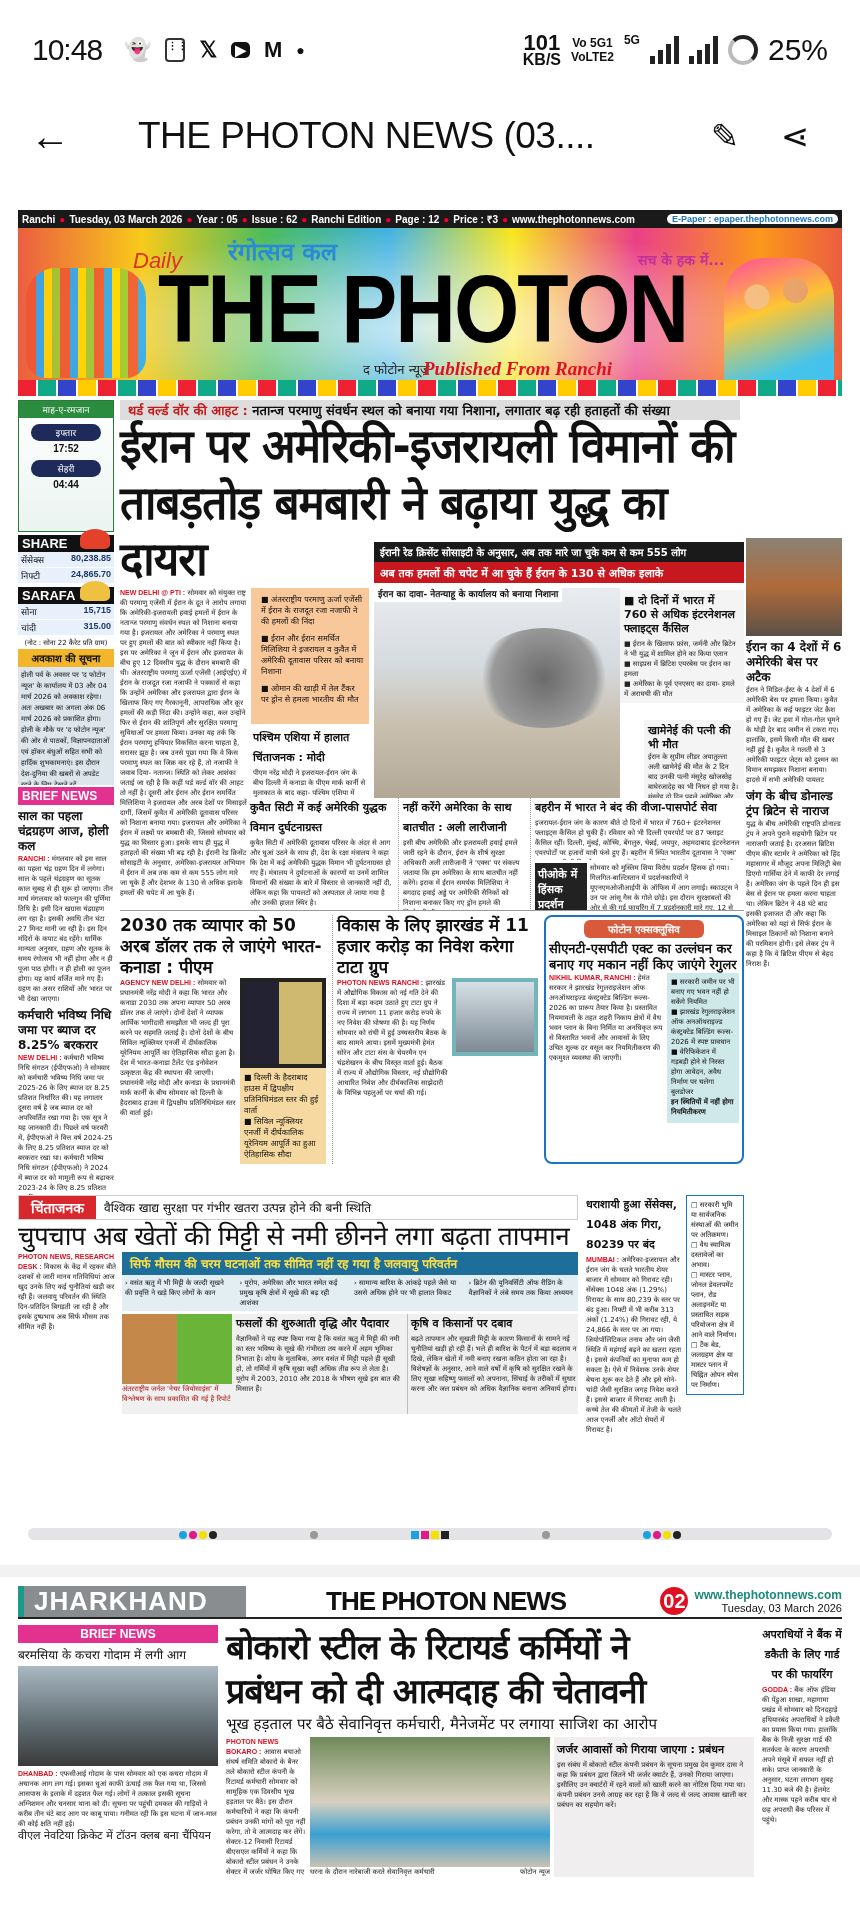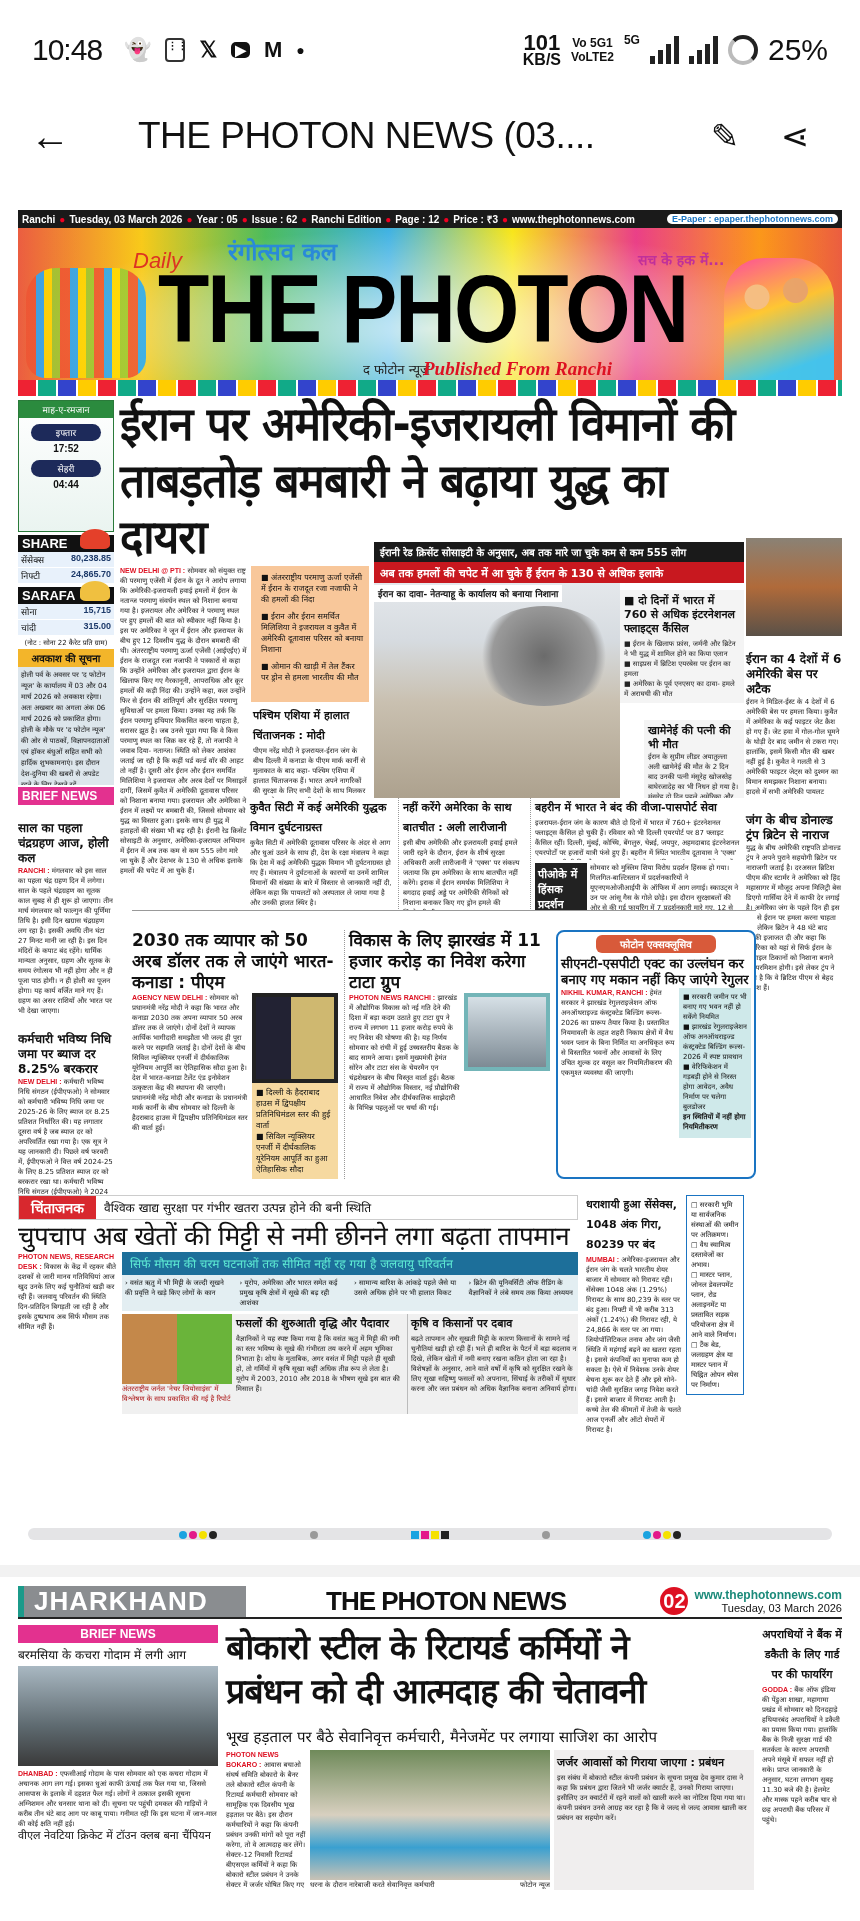--- a/index.html
+++ b/index.html
@@ -40,21 +40,21 @@
 .mk{margin-top:3px}
 .mk .h{background:#111;color:#fff;font-weight:900;font-size:13px;padding:1px 4px;font-family:"Liberation Sans",sans-serif;position:relative}
 .mk .h::after{content:"";position:absolute;right:4px;top:-6px;width:30px;height:20px;background:#e4402a;border-radius:50% 50% 20% 20%}
 .mk .h.gold::after{background:#f0c040}
 .mk .row{display:flex;justify-content:space-between;background:#e8f1fb;border-bottom:1px solid #fff;padding:1px 3px;font-size:9px;font-family:"Liberation Sans",sans-serif}
 .mk .row b{color:#1d3a6a}
 .note{font-size:7px;text-align:center;padding:2px 0;font-family:"DejaVu Sans",sans-serif}
 .notice .h{background:#f3b52a;text-align:center;font-weight:bold;font-size:10px;padding:2px;font-family:"DejaVu Sans",sans-serif}
 .notice .b{background:#dde6ec;font-size:7px;line-height:11px;padding:3px;font-family:"DejaVu Sans",sans-serif;height:118px;overflow:hidden}
 .brief{background:#e3318f;color:#fff;font-weight:bold;font-size:12px;padding:2px 4px;margin-top:2px;font-family:"Liberation Sans",sans-serif}
-.bh{font-weight:bold;font-size:12px;line-height:15px;font-family:"DejaVu Sans",sans-serif;margin-top:16px}
+.bh{font-weight:bold;font-size:12px;line-height:15px;font-family:"DejaVu Sans",sans-serif;margin-top:4px}
 .tx{font-size:7px;line-height:10px;font-family:"DejaVu Sans",sans-serif;color:#222;overflow:hidden}
 .tx .by{color:#d12;font-weight:bold;font-family:"Liberation Sans",sans-serif}
 .mcol{flex:1;position:relative}
 .kicker{background:#ddd;font-size:13px;font-weight:bold;font-family:"DejaVu Sans",sans-serif;padding:1px 8px;margin-bottom:2px}
 .kicker .r{color:#c41a1a}
 .hl{font-family:"DejaVu Sans",sans-serif;font-weight:900;font-size:44px;line-height:54px;letter-spacing:-1px;transform:scaleY(1.05)}
 .bullets{width:118px;background:#f8c79a;padding:6px 4px 6px 10px;font-size:8px;line-height:11px;font-family:"DejaVu Sans",sans-serif;height:136px}
 .bullets div{margin-bottom:6px}
 .bigpic{position:relative;width:370px;height:248px;background:linear-gradient(180deg,#e9ecef 0%,#d6dbe0 30%,#c9c0b0 55%,#a89c88 100%)}
 .bigpic .smoke{position:absolute;left:100px;top:40px;width:140px;height:100px;border-radius:50%;background:radial-gradient(circle,#6b6b6b,#9a9a9a 60%,transparent 72%)}
@@ -67,21 +67,21 @@
 .photo{background:linear-gradient(180deg,#8a8275,#b06a3a 50%,#5a5148);height:98px}
 .secthead{font-family:"DejaVu Sans",sans-serif;font-weight:bold;font-size:20px;line-height:24px}
 .sub3{font-family:"DejaVu Sans",sans-serif;font-weight:bold;font-size:11px;line-height:20px}
 .capbox{background:#f6d9a0;font-size:8px;line-height:11px;padding:4px;font-family:"DejaVu Sans",sans-serif}
 .modi{height:90px;background:linear-gradient(90deg,#223 0 45%,#cfb870 45% 100%);border:4px solid #222}
 .meet{height:78px;background:linear-gradient(180deg,#d6e0e6,#7d8a94);border:4px solid #73b5b8}
 .excl{border:2px solid #1a74c2;border-radius:8px;padding:3px}
 .excl .tag{background:#d85a3a;color:#fff;font-size:10px;font-weight:bold;text-align:center;border-radius:6px;padding:2px;width:120px;margin:0 auto 3px;font-family:"DejaVu Sans",sans-serif}
 .tealbox{background:#cfe9ea;font-size:7px;line-height:10px;padding:4px;font-family:"DejaVu Sans",sans-serif}
 .redtag{background:#d8282e;color:#fff;font-weight:bold;font-size:14px;padding:2px 12px;font-family:"DejaVu Sans",sans-serif}
-.bluebar{background:#1d6f9a;color:#5eead4;font-weight:normal;font-size:12px;padding:3px 8px;font-family:"DejaVu Sans",sans-serif}
+.bluebar{background:#1d6f9a;color:#fde047;font-weight:bold;font-size:12px;padding:3px 8px;font-family:"DejaVu Sans",sans-serif}
 .regbar{height:12px;background:#e4e4e6;border-radius:6px;margin:8px 10px;display:flex;align-items:center;justify-content:space-between;padding:0 150px 0 150px}
 .regbar span{display:inline-block;width:8px;height:8px;border-radius:50%;margin:0 1px}
 .page2{position:absolute;left:18px;top:1585px;width:824px;height:340px;font-family:"Liberation Serif",serif;overflow:hidden}
 .p2head{display:flex;align-items:center;border-bottom:2px solid #222;height:34px}
 .jh{background:#8a8d90;color:#fff;font-family:"Liberation Sans",sans-serif;font-size:26px;font-weight:bold;padding:0 10px;border-left:6px solid #1b9a8a;width:228px;letter-spacing:1px}
 .p2logo{font-family:"Liberation Sans",sans-serif;font-weight:900;font-size:26px;margin-left:80px;letter-spacing:-1px}
 .pgno{background:#d12;color:#fff;font-weight:bold;border-radius:50%;width:28px;height:28px;display:flex;align-items:center;justify-content:center;font-family:"Liberation Sans",sans-serif;margin-left:auto;font-size:20px}
 .p2r{font-family:"Liberation Sans",sans-serif;font-size:11px;text-align:right;padding-left:6px}
 .p2r b{color:#1b8a7a;font-size:12px}
 </style>
@@ -200,20 +200,21 @@
         <div class="b"><span>होली पर्व के अवसर पर 'द फोटोन न्यूज' के कार्यालय में 03 और 04 मार्च 2026 को अवकाश रहेगा। अतः अखबार का अगला अंक 06 मार्च 2026 को प्रकाशित होगा। होली के मौके पर 'द फोटोन न्यूज' की ओर से पाठकों, विज्ञापनदाताओं एवं हॉकर बंधुओं सहित सभी को हार्दिक शुभकामनाएं। इस दौरान देश-दुनिया की खबरों से अपडेट रहने के लिए देखते रहें</span></div>
       </div>
       <div class="brief">BRIEF NEWS</div>
       <div class="bh">साल का पहला चंद्रग्रहण आज, होली कल</div>
       <div class="tx" style="height:150px"><span class="by">RANCHI :</span> <span>मंगलवार को इस साल का पहला चंद्र ग्रहण दिन में लगेगा। साल के पहले चंद्रग्रहण का सूतक काल सुबह से ही शुरू हो जाएगा। तीन मार्च मंगलवार को फाल्गुन की पूर्णिमा तिथि है। इसी दिन खग्रास चंद्रग्रहण लग रहा है। इसकी अवधि तीन घंटा 27 मिनट मानी जा रही है। इस दिन मंदिरों के कपाट बंद रहेंगे। धार्मिक मान्यता अनुसार, ग्रहण और सूतक के समय रंगोत्सव भी नहीं होगा और न ही पूजा पाठ होगी। न ही होली का पूजन होगा। यह कार्य वर्जित माने गए हैं। ग्रहण का असर राशियों और भारत पर भी देखा जाएगा।</span></div>
       <div class="bh">कर्मचारी भविष्य निधि जमा पर ब्याज दर 8.25% बरकरार</div>
       <div class="tx" style="height:170px"><span class="by">NEW DELHI :</span> <span>कर्मचारी भविष्य निधि संगठन (ईपीएफओ) ने सोमवार को कर्मचारी भविष्य निधि जमा पर 2025-26 के लिए ब्याज दर 8.25 प्रतिशत निर्धारित की। यह लगातार दूसरा वर्ष है जब ब्याज दर को अपरिवर्तित रखा गया है। एक सूत्र ने यह जानकारी दी। पिछले वर्ष फरवरी में, ईपीएफओ ने वित्त वर्ष 2024-25 के लिए 8.25 प्रतिशत ब्याज दर को बरकरार रखा था। कर्मचारी भविष्य निधि संगठन (ईपीएफओ) ने 2024 में ब्याज दर को मामूली रूप से बढ़ाकर 2023-24 के लिए 8.25 प्रतिशत कर दिया था।</span></div>
     </div>
 
     <div class="mcol">
+      <div class="kicker"><span class="r">थर्ड वर्ल्ड वॉर की आहट :</span> <span>नतान्ज परमाणु संवर्धन स्थल को बनाया गया निशाना, लगातार बढ़ रही हताहतों की संख्या</span></div>
       <div class="hl">
           <div>ईरान पर अमेरिकी-इजरायली विमानों की</div>
           <div>ताबड़तोड़ बमबारी ने बढ़ाया युद्ध का दायरा</div>
         </div>
       <div style="display:flex;gap:4px;margin-top:4px">
         <div class="main-left" style="width:500px">
           <div style="display:flex;gap:4px">
             <div class="tx" style="width:128px;height:400px"><span class="by">NEW DELHI @ PTI :</span> <span>सोमवार को संयुक्त राष्ट्र की परमाणु एजेंसी में ईरान के दूत ने आरोप लगाया कि अमेरिकी-इजरायली हवाई हमलों में ईरान के नतान्ज परमाणु संवर्धन स्थल को निशाना बनाया गया है। इजरायल और अमेरिका ने परमाणु स्थल पर हुए हमलों की बात को स्वीकार नहीं किया है। इस पर अमेरिका ने जून में ईरान और इजरायल के बीच हुए 12 दिवसीय युद्ध के दौरान बमबारी की थी। अंतरराष्ट्रीय परमाणु ऊर्जा एजेंसी (आईएईए) में ईरान के राजदूत रजा नजाफी ने पत्रकारों से कहा कि उन्होंने अमेरिका और इजरायल द्वारा ईरान के खिलाफ किए गए गैरकानूनी, आपराधिक और क्रूर हमलों की कड़ी निंदा की। उन्होंने कहा, कल उन्होंने फिर से ईरान की शांतिपूर्ण और सुरक्षित परमाणु सुविधाओं पर हमला किया। उनका यह तर्क कि ईरान परमाणु हथियार विकसित करना चाहता है, सरासर झूठ है। जब उनसे पूछा गया कि वे किस परमाणु स्थल का जिक्र कर रहे हैं, तो नजाफी ने जवाब दिया- नतान्ज। स्थिति को लेकर आशंका जताई जा रही है कि कहीं थर्ड वर्ल्ड वॉर की आहट तो नहीं है। दूसरी ओर ईरान और ईरान समर्थित मिलिशिया ने इजरायल और अरब देशों पर मिसाइलें दागीं, जिसमें कुवैत में अमेरिकी दूतावास परिसर को निशाना बनाया गया। इजरायल और अमेरिका ने ईरान में लक्ष्यों पर बमबारी की, जिससे सोमवार को युद्ध का विस्तार हुआ। इसके साथ ही युद्ध में हताहतों की संख्या भी बढ़ रही है। ईरानी रेड क्रिसेंट सोसाइटी के अनुसार, अमेरिका-इजरायल अभियान में ईरान में अब तक कम से कम 555 लोग मारे जा चुके हैं और देशभर के 130 से अधिक इलाके हमलों की चपेट में आ चुके हैं।</span></div>
             <div style="width:120px">
               <div class="bullets">
@@ -259,21 +260,21 @@
         <div style="width:210px;border-left:1px dotted #999;padding-left:4px">
             <div class="sub3">बहरीन में भारत ने बंद की वीजा-पासपोर्ट सेवा</div>
             <div class="tx" style="height:42px">इजरायल-ईरान जंग के कारण बीते दो दिनों में भारत में 760+ इंटरनेशनल फ्लाइट्स कैंसिल हो चुकी हैं। रविवार को भी दिल्ली एयरपोर्ट पर 87 फ्लाइट कैंसिल रहीं। दिल्ली, मुंबई, कोच्चि, बेंगलुरु, चेन्नई, जयपुर, अहमदाबाद इंटरनेशनल एयरपोर्टों पर हजारों यात्री फंसे हुए हैं। बहरीन में स्थित भारतीय दूतावास ने 'एक्स' पर जानकारी दी कि मौजूदा हालात को देखते हुए इंडियन कांसुलर एप्लीकेशन सेंटर ने भारतीय वीजा और पासपोर्ट सर्विस अगले नोटिस तक बंद करने का फैसला किया है।</div>
           <div style="display:flex;gap:3px;margin-top:3px">
               <div style="background:#222;color:#fff;font-weight:bold;font-size:11px;width:52px;padding:3px;font-family:'DejaVu Sans',sans-serif">पीओके में हिंसक प्रदर्शन सात मरे</div>
               <div class="tx" style="height:52px;flex:1">सोमवार को मुस्लिम शिया विरोध प्रदर्शन हिंसक हो गया। गिलगित-बाल्टिस्तान में प्रदर्शनकारियों ने यूएनएमओजीआईपी के ऑफिस में आग लगाई। स्काउट्स ने उन पर आंसू गैस के गोले छोड़े। इस दौरान सुरक्षाबलों की ओर से की गई फायरिंग में 7 प्रदर्शनकारी मारे गए, 12 से ज्यादा घायल हैं।</div>
             </div>
         </div>
       </div>
 
-      <div style="position:absolute;left:12px;top:510px;width:624px;display:flex;gap:6px;border-top:1px solid #999;padding-top:19px;background:#fff">
+      <div style="position:absolute;left:0;top:510px;width:624px;display:flex;gap:6px;border-top:1px solid #999;padding-top:4px;background:#fff">
         <div style="width:206px">
           <div class="secthead" style="font-size:17px;line-height:21px">2030 तक व्यापार को 50 अरब डॉलर तक ले जाएंगे भारत-कनाडा : पीएम</div>
           <div style="display:flex;gap:4px">
             <div class="tx" style="flex:1;height:170px"><span class="by">AGENCY NEW DELHI :</span> <span>सोमवार को प्रधानमंत्री नरेंद्र मोदी ने कहा कि भारत और कनाडा 2030 तक अपना व्यापार 50 अरब डॉलर तक ले जाएंगे। दोनों देशों ने व्यापक आर्थिक भागीदारी समझौता भी जल्द ही पूरा करने पर सहमति जताई है। दोनों देशों के बीच सिविल न्यूक्लियर एनर्जी में दीर्घकालिक यूरेनियम आपूर्ति का ऐतिहासिक सौदा हुआ है। देश में भारत-कनाडा टैलेंट एंड इनोवेशन उत्कृष्टता केंद्र की स्थापना की जाएगी। प्रधानमंत्री नरेंद्र मोदी और कनाडा के प्रधानमंत्री मार्क कार्नी के बीच सोमवार को दिल्ली के हैदराबाद हाउस में द्विपक्षीय प्रतिनिधिमंडल स्तर की वार्ता हुई।</span></div>
             <div style="width:86px">
                 <div class="modi"></div>
                 <div class="capbox">■ <span>दिल्ली के हैदराबाद हाउस में द्विपक्षीय प्रतिनिधिमंडल स्तर की हुई वार्ता</span><br>■ <span>सिविल न्यूक्लियर एनर्जी में दीर्घकालिक यूरेनियम आपूर्ति का हुआ ऐतिहासिक सौदा</span></div>
               </div>
           </div>
         </div>
@@ -372,21 +373,21 @@
       <div style="font-family:'DejaVu Sans',sans-serif;font-size:12px;margin:3px 0">बरमसिया के कचरा गोदाम में लगी आग</div>
       <div style="height:100px;background:linear-gradient(180deg,#a9b8c2,#5e6a70 60%,#3a3a3a)"></div>
       <div class="tx" style="height:58px;margin-top:3px"><span class="by">DHANBAD :</span> <span>एफसीआई गोदाम के पास सोमवार को एक कचरा गोदाम में अचानक आग लग गई। इसका धुआं काफी ऊंचाई तक फैल गया था, जिससे आसपास के इलाके में दहशत फैल गई। लोगों ने तत्काल इसकी सूचना अग्निशमन और धनसार थाना को दी। सूचना पर पहुंची दमकल की गाड़ियों ने करीब तीन घंटे बाद आग पर काबू पाया। गनीमत रही कि इस घटना में जान-माल की कोई क्षति नहीं हुई।</span></div>
       <div style="font-family:'DejaVu Sans',sans-serif;font-size:11px">वीएल नेवटिया क्रिकेट में टॉउन क्लब बना चैंपियन</div>
     </div>
     <div style="flex:1">
       <div style="font-family:'DejaVu Sans',sans-serif;font-weight:900;font-size:34px;line-height:44px;letter-spacing:-1px">
           <div>बोकारो स्टील के रिटायर्ड कर्मियों ने</div>
           <div>प्रबंधन को दी आत्मदाह की चेतावनी</div>
         </div>
-      <div style="font-family:'DejaVu Sans',sans-serif;font-size:15px;margin-top:13px">भूख हड़ताल पर बैठे सेवानिवृत्त कर्मचारी, मैनेजमेंट पर लगाया साजिश का आरोप</div>
+      <div style="font-family:'DejaVu Sans',sans-serif;font-size:15px;margin-top:0">भूख हड़ताल पर बैठे सेवानिवृत्त कर्मचारी, मैनेजमेंट पर लगाया साजिश का आरोप</div>
       <div style="display:flex;gap:4px;margin-top:4px">
         <div class="tx" style="width:80px;height:140px"><span class="by">PHOTON NEWS BOKARO :</span> <span>आवास बचाओ संघर्ष समिति बोकारो के बैनर तले बोकारो स्टील कंपनी के रिटायर्ड कर्मचारी सोमवार को सामूहिक एक दिवसीय भूख हड़ताल पर बैठे। इस दौरान कर्मचारियों ने कहा कि कंपनी प्रबंधन उनकी मांगों को पूरा नहीं करेगा, तो वे आत्मदाह कर लेंगे। सेक्टर-12 निवासी रिटायर्ड बीएसएल कर्मियों ने कहा कि बोकारो स्टील प्रबंधन ने उनके सेक्टर में जर्जर घोषित किए गए क्वार्टरों से लोगों को निकालने का</span></div>
         <div style="width:240px">
             <div style="height:130px;background:linear-gradient(180deg,#6f8a5a,#d8d0c0 50%,#3aa0d0 75%,#c9c2b5)"></div>
           <div class="tx" style="display:flex;justify-content:space-between">
               <span>धरना के दौरान नारेबाजी करते सेवानिवृत्त कर्मचारी</span>
               <span>फोटोन न्यूज</span>
             </div>
           </div>
         <div style="flex:1;background:#f0eeee;padding:3px">

